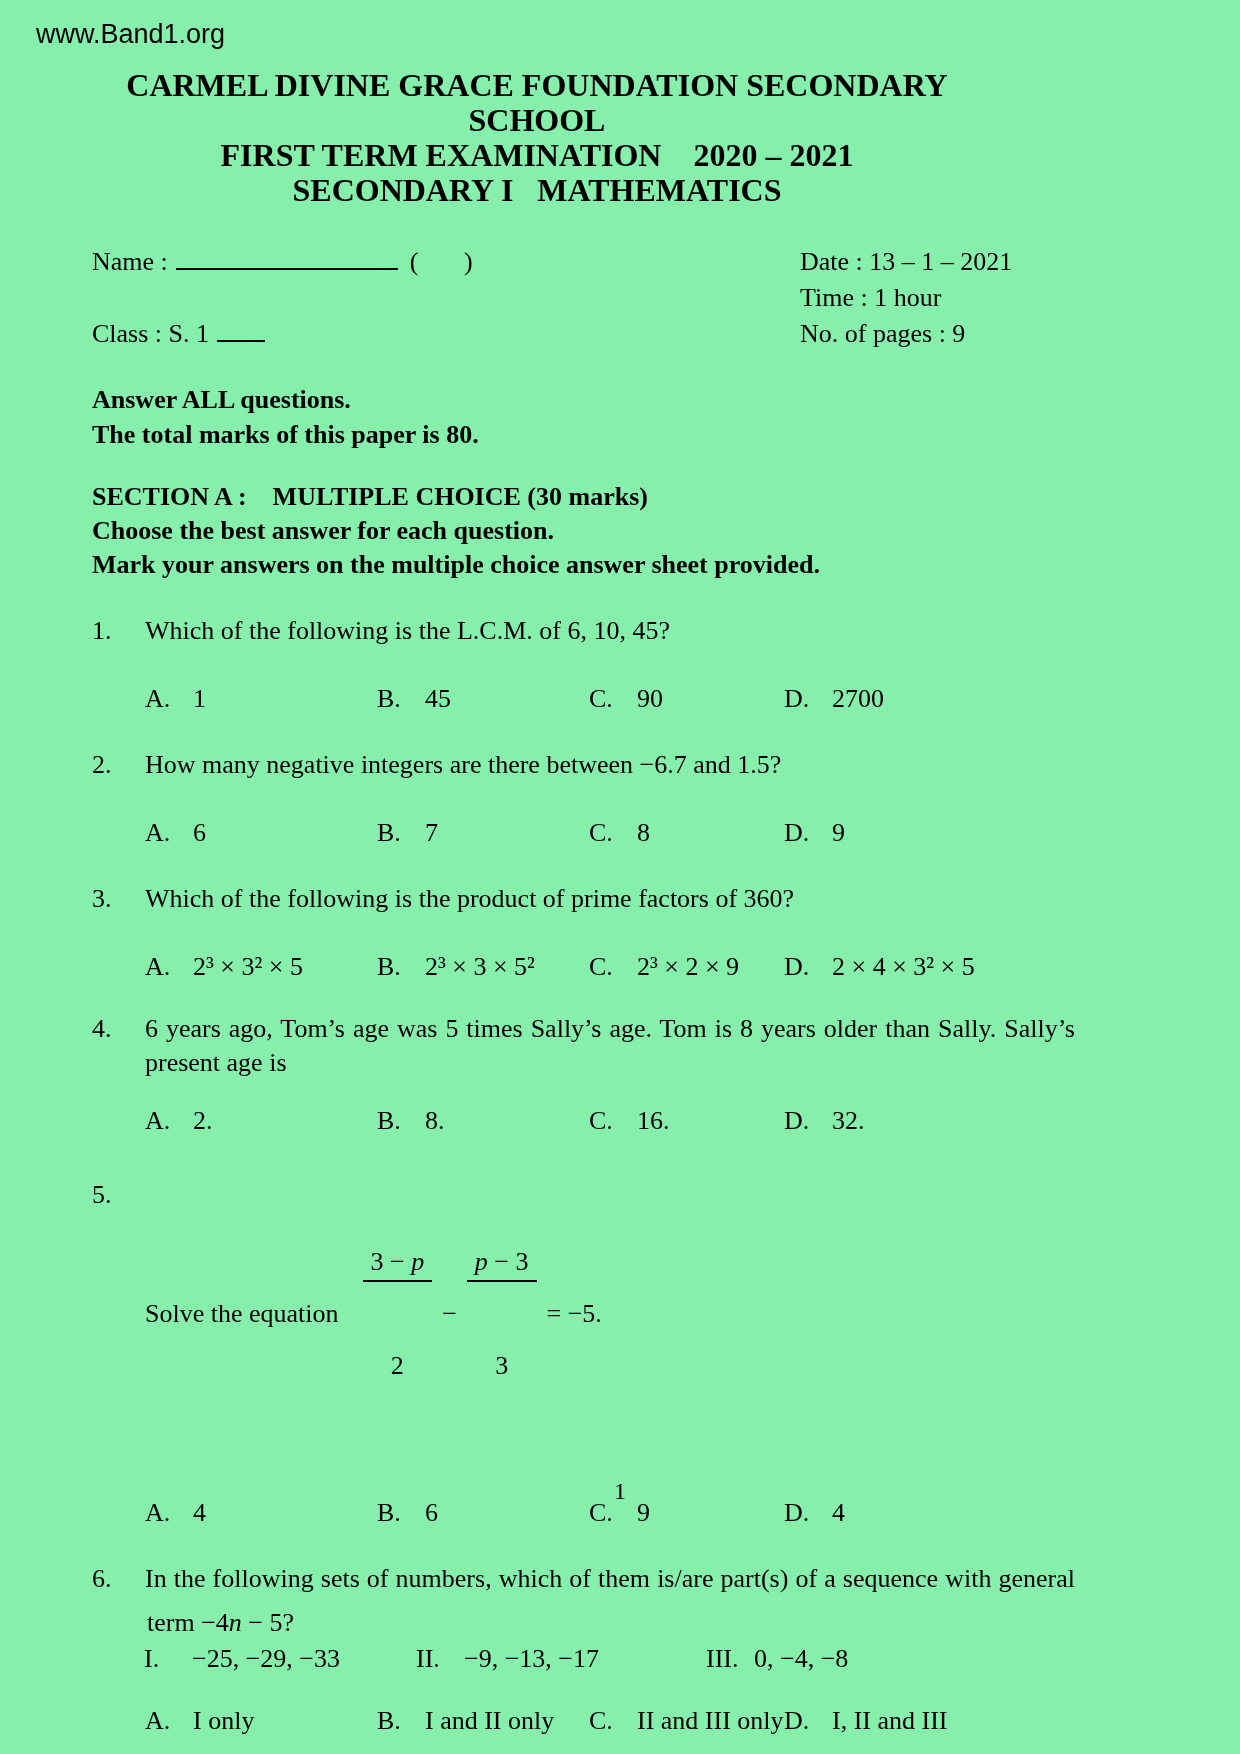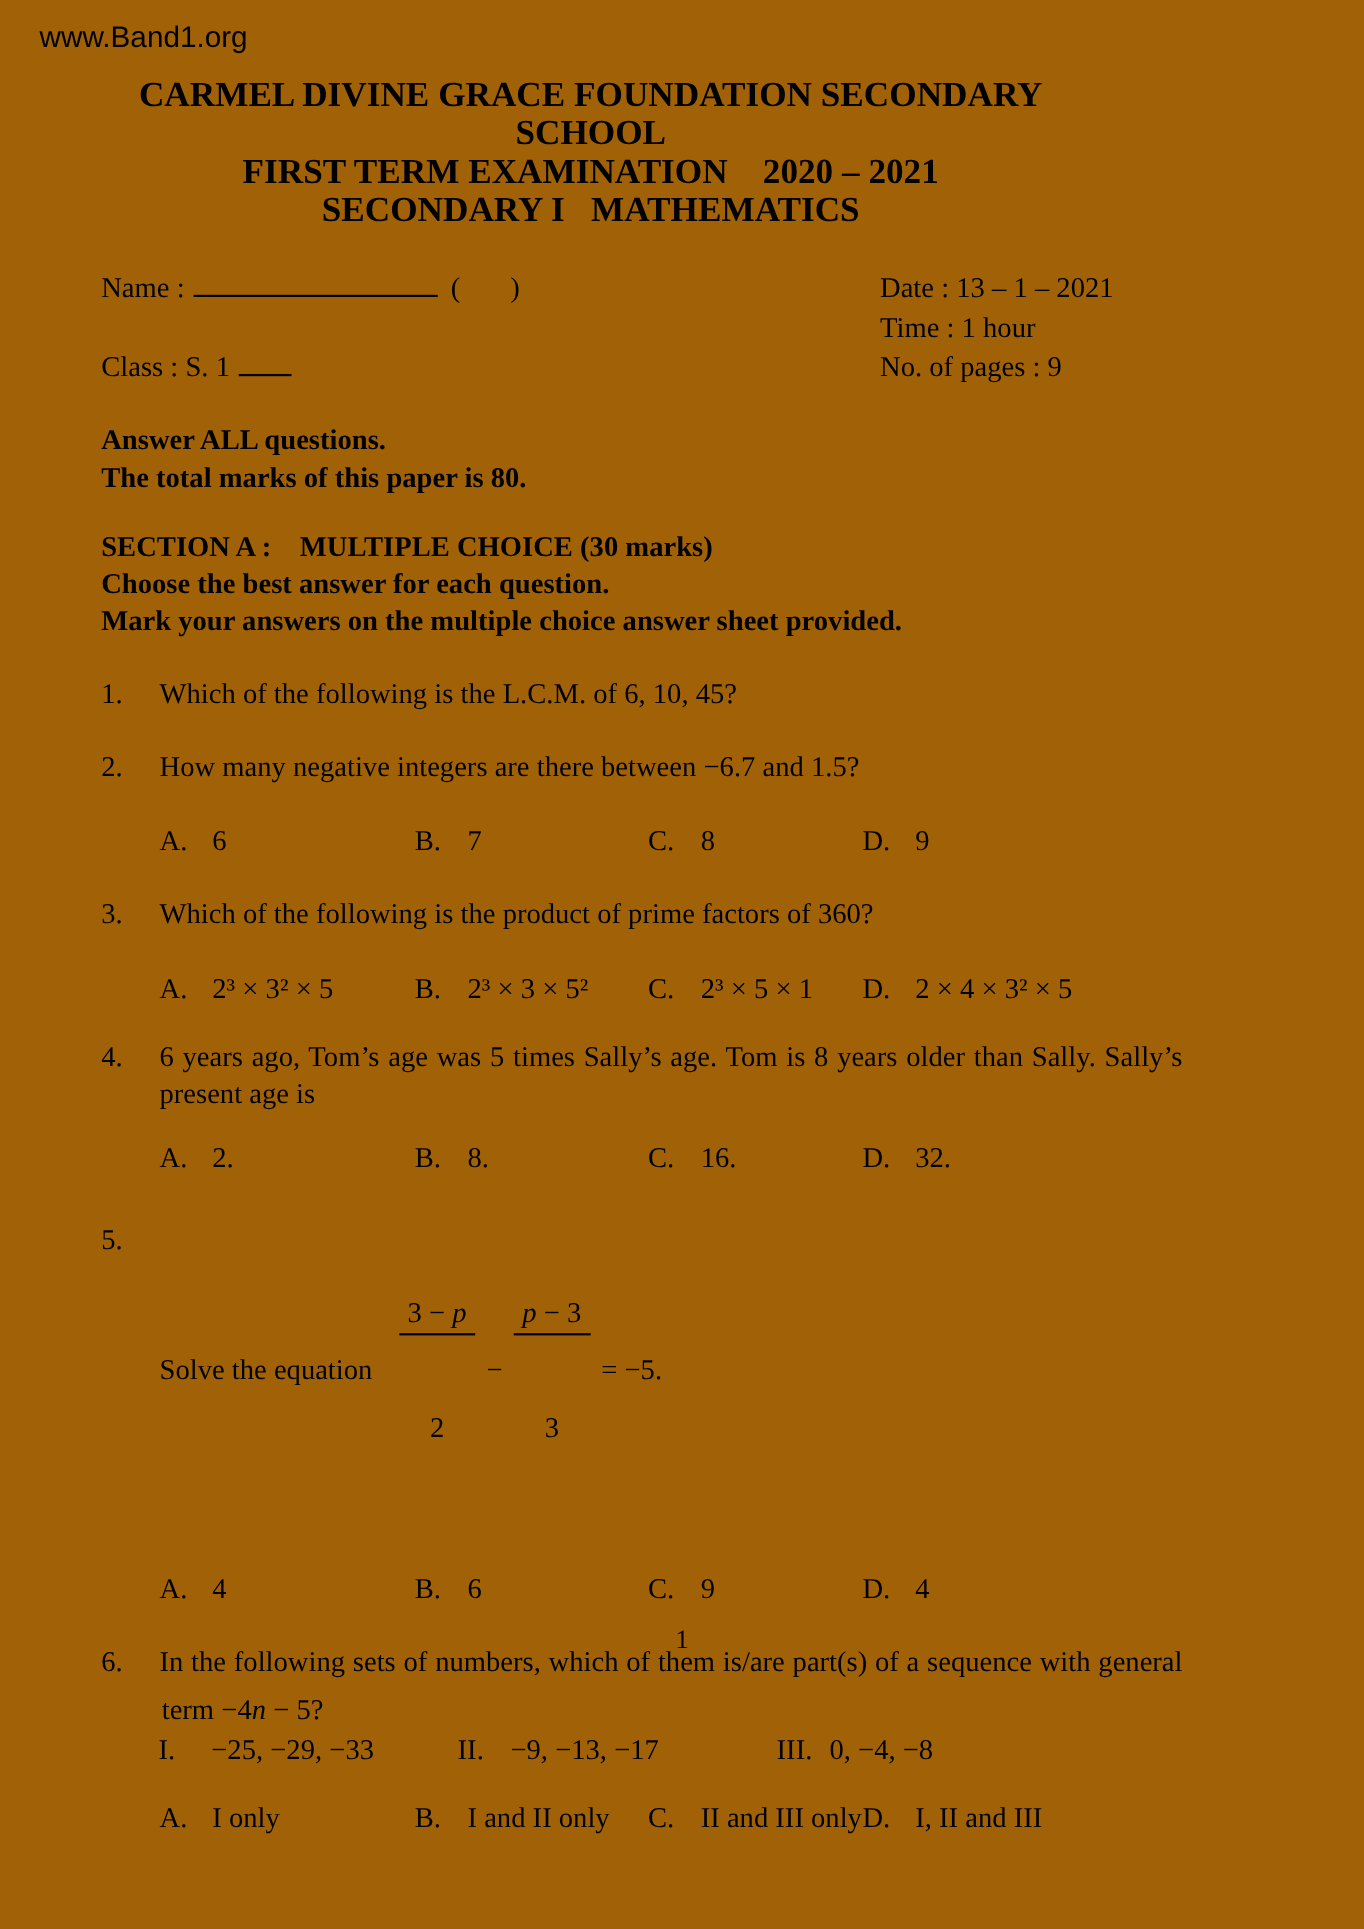--- a/index.html
+++ b/index.html
@@ -1,18 +1,18 @@
 <!DOCTYPE html>
 <html><head>
 <meta charset="utf-8">
 <style>
   * { margin:0; padding:0; box-sizing:border-box; }
   html,body { background:#888; }
   .page {
-    width:1240px; height:1754px; margin:0 auto; background:#a16207;
+    width:1240px; height:1754px; margin:0 auto; background:#86efac;
     font-family:"Liberation Serif", serif; color:#000; font-size:26px;
     position:relative; padding:18px 165px 0 92px; overflow:hidden;
   }
   .watermark {
     font-family:"Liberation Sans", sans-serif; font-size:27px;
     margin-left:-56px; line-height:32px; color:#000;
   }
   .header { width:890px; text-align:center; margin-top:18px; font-weight:bold; }
   .header div { line-height:35px; font-size:32px; }
   .info { display:flex; margin-top:36px; font-weight:normal; width:983px; }
@@ -89,20 +89,26 @@
     <div>SECTION A :&nbsp;&nbsp;&nbsp;&nbsp;MULTIPLE CHOICE (30 marks)</div>
     <div>Choose the best answer for each question.</div>
     <div>Mark your answers on the multiple choice answer sheet provided.</div>
   </div>
 
   <div class="q">
     <div class="q-head">
       <div class="q-num">1.</div>
       <div class="q-text">Which of the following is the L.C.M. of 6, 10, 45?</div>
     </div>
+    <div class="opts">
+      <div class="opt"><span class="opt-letter">A.</span><span>1</span></div>
+      <div class="opt"><span class="opt-letter">B.</span><span>45</span></div>
+      <div class="opt"><span class="opt-letter">C.</span><span>90</span></div>
+      <div class="opt"><span class="opt-letter">D.</span><span>2700</span></div>
+    </div>
   </div>
 
   <div class="q">
     <div class="q-head">
       <div class="q-num">2.</div>
       <div class="q-text">How many negative integers are there between −6.7 and 1.5?</div>
     </div>
     <div class="opts">
       <div class="opt"><span class="opt-letter">A.</span><span>6</span></div>
       <div class="opt"><span class="opt-letter">B.</span><span>7</span></div>
@@ -112,21 +118,21 @@
   </div>
 
   <div class="q">
     <div class="q-head">
       <div class="q-num">3.</div>
       <div class="q-text">Which of the following is the product of prime factors of 360?</div>
     </div>
     <div class="opts">
       <div class="opt"><span class="opt-letter">A.</span><span>2³ × 3² × 5</span></div>
       <div class="opt"><span class="opt-letter">B.</span><span>2³ × 3 × 5²</span></div>
-      <div class="opt"><span class="opt-letter">C.</span><span>2³ × 5 × 1</span></div>
+      <div class="opt"><span class="opt-letter">C.</span><span>2³ × 2 × 9</span></div>
       <div class="opt"><span class="opt-letter">D.</span><span>2 × 4 × 3² × 5</span></div>
     </div>
   </div>
 
   <div class="q mt28">
     <div class="q-head">
       <div class="q-num">4.</div>
       <div class="q-text just">6 years ago, Tom’s age was 5 times Sally’s age. Tom is 8 years older than Sally. Sally’s present age is</div>
     </div>
     <div class="opts mt24">

